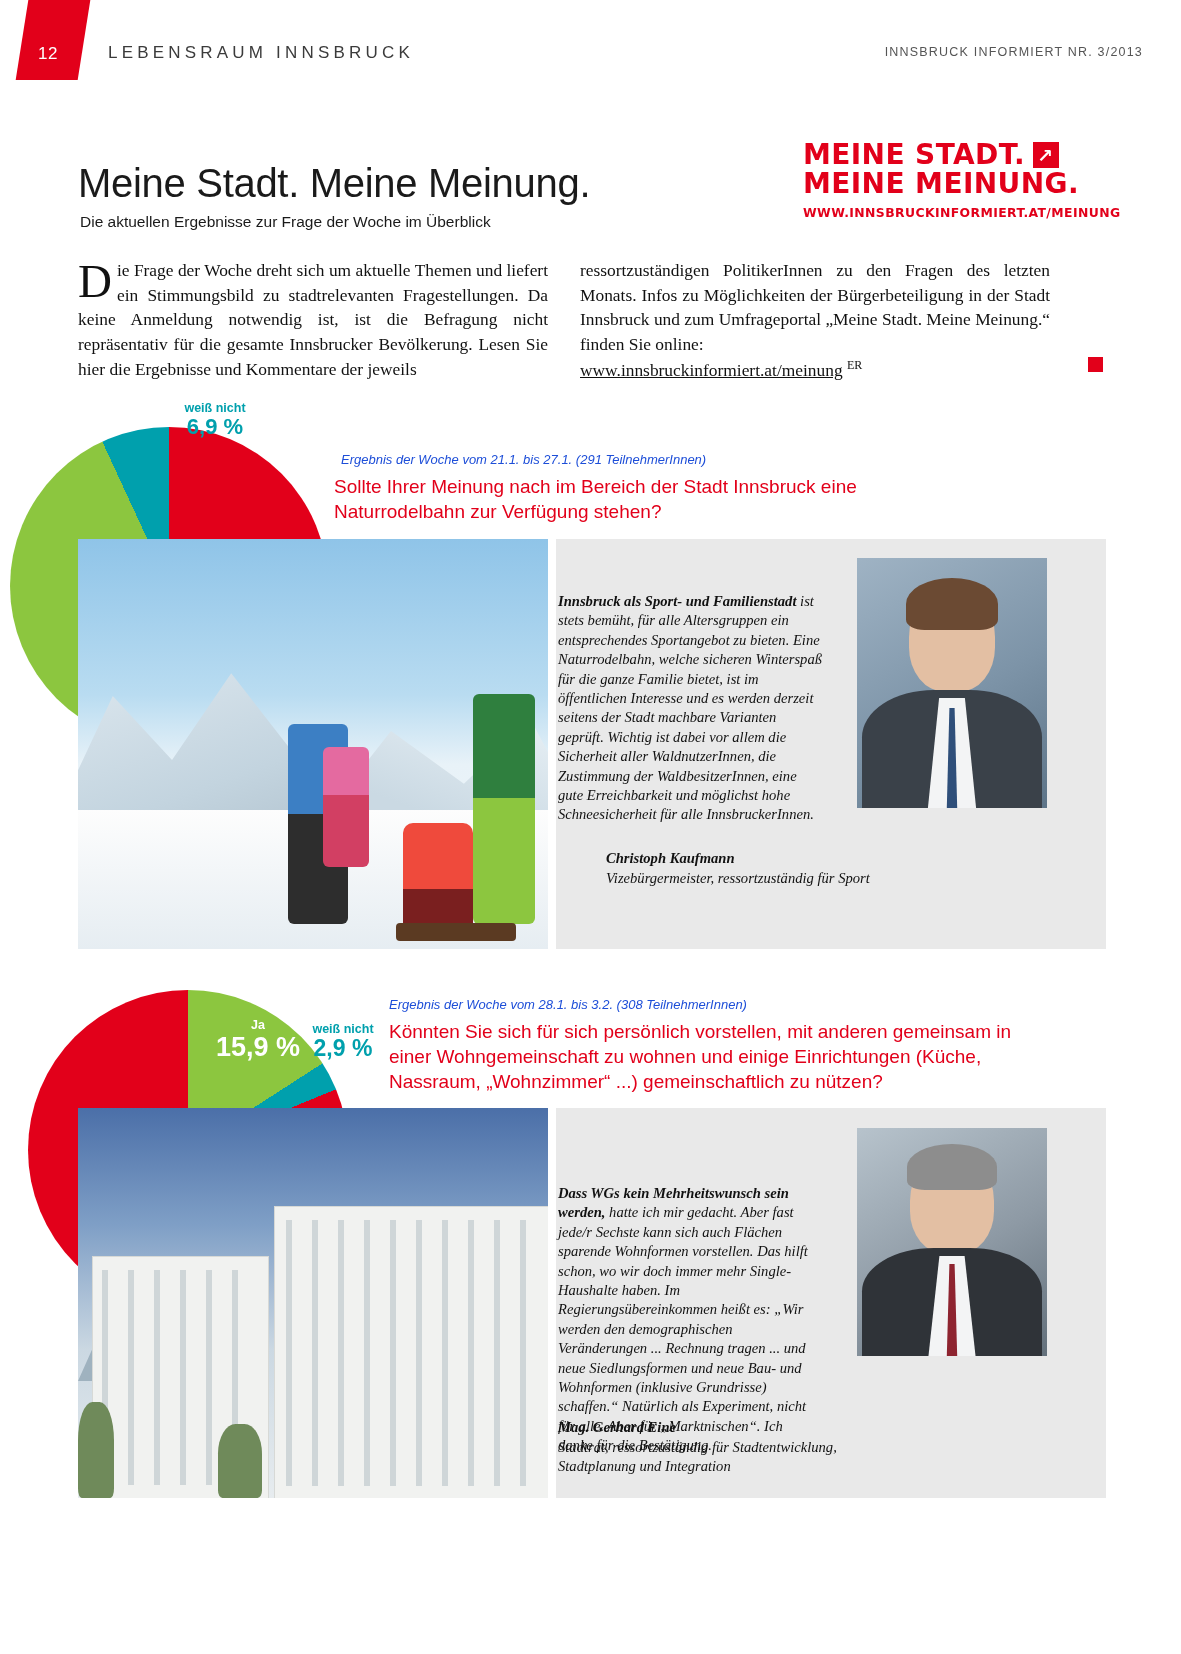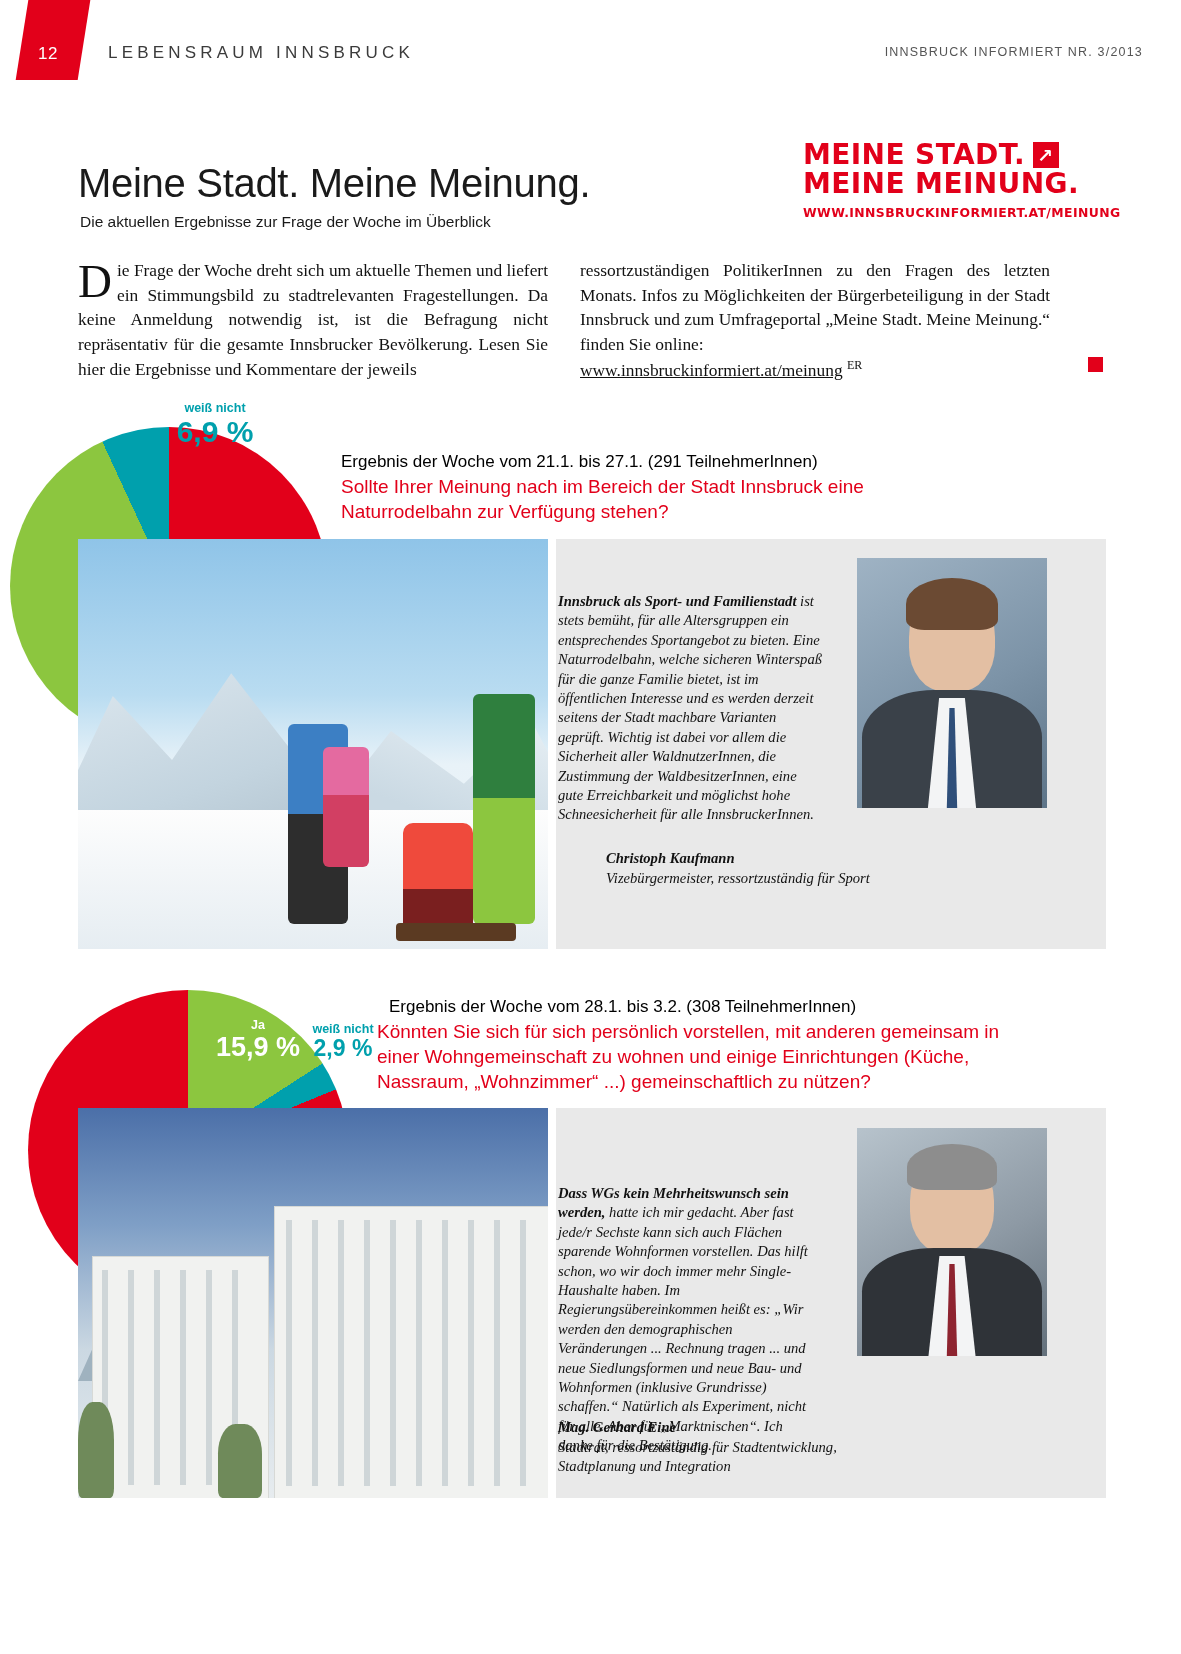--- a/index.html
+++ b/index.html
@@ -152,22 +152,23 @@
     top: 357px;
     right: 78px;
     width: 15px;
     height: 15px;
     background: #e2001a;
   }
 
   
   .result-heading {
     position: absolute;
-    font-size: 17px;
-    color: #000000;
+    font-size: 13px;
+    color: #1d4ed8;
+    font-style: italic;
   }
   .result-question {
     position: absolute;
     font-size: 19px;
     line-height: 1.32;
     color: #e2001a;
   }
 
   
   .pie {
@@ -358,27 +359,27 @@
   <div class="col">
     <span>ressortzuständigen PolitikerInnen zu den Fragen des letzten Monats. Infos zu Möglichkeiten der Bürgerbeteiligung in der Stadt Innsbruck und zum Umfrageportal „Meine Stadt. Meine Meinung.“ finden Sie online:</span>
     <br>
     <a href="#">www.innsbruckinformiert.at/meinung</a>
     <span class="er">ER</span>
   </div>
 </div>
 <div class="end-square"></div>
 
 <div class="result-heading" style="top:452px; left:341px;">Ergebnis der Woche vom 21.1. bis 27.1. (291 TeilnehmerInnen)</div>
-<div class="result-question" style="top:474px; left:341px; width:600px;">Sollte Ihrer Meinung nach im Bereich der Stadt Innsbruck eine Naturrodelbahn zur Verfügung stehen?</div>
+<div class="result-question" style="top:474px; left:334px; width:600px;">Sollte Ihrer Meinung nach im Bereich der Stadt Innsbruck eine Naturrodelbahn zur Verfügung stehen?</div>
 
 <div class="pie" style="top:427px; left:10px; width:318px; height:318px;
      background: conic-gradient(#e2001a 0deg 106.2deg, #8cc63f 106.2deg 335.2deg, #00a0ad 335.2deg 360deg);"></div>
 <div class="pie-label lbl-teal" style="top:401px; left:150px; width:130px;">
   <span class="cat">weiß nicht</span>
-  <span class="val" style="font-size:30px;">6,9 %</span>
+  <span class="val" style="font-size:22px;">6,9 %</span>
 </div>
 <div class="pie-label lbl-white" style="top:557px; left:208px; width:140px;">
   <span class="cat">Nein</span>
   <span class="val">29,5 %</span>
 </div>
 <div class="pie-label lbl-white" style="top:585px; left:55px; width:150px;">
   <span class="cat">Ja</span>
   <span class="val" style="font-size:33px;">63,6 %</span>
 </div>
 
@@ -405,21 +406,21 @@
 </div>
 <div class="portrait portrait-1" style="top:558px; left:857px; width:190px; height:250px;">
   <div class="p-head" style="top:28px; width:86px; height:106px;"></div>
   <div class="p-hair" style="top:20px; width:92px; height:52px; background:#6b4a33;"></div>
   <div class="p-body" style="width:180px; height:118px; background:#3a4149;"></div>
   <div class="p-shirt" style="width:86px; height:110px;"></div>
   <div class="p-tie" style="width:26px; height:100px; background:#2f4f7a;"></div>
 </div>
 
 <div class="result-heading" style="top:997px; left:389px;">Ergebnis der Woche vom 28.1. bis 3.2. (308 TeilnehmerInnen)</div>
-<div class="result-question" style="top:1019px; left:377px; width:660px;">Könnten Sie sich für sich persönlich vorstellen, mit anderen gemeinsam in einer Wohngemeinschaft zu wohnen und einige Einrichtungen (Küche, Nassraum, „Wohnzimmer“ ...) gemeinschaftlich zu nützen?</div>
+<div class="result-question" style="top:1019px; left:389px; width:660px;">Könnten Sie sich für sich persönlich vorstellen, mit anderen gemeinsam in einer Wohngemeinschaft zu wohnen und einige Einrichtungen (Küche, Nassraum, „Wohnzimmer“ ...) gemeinschaftlich zu nützen?</div>
 
 <div class="pie" style="top:990px; left:28px; width:320px; height:320px;
      background: conic-gradient(#8cc63f 0deg 57.2deg, #00a0ad 57.2deg 67.7deg, #e2001a 67.7deg 360deg);"></div>
 <div class="pie-label lbl-white" style="top:1018px; left:198px; width:120px;">
   <span class="cat">Ja</span>
   <span class="val">15,9 %</span>
 </div>
 <div class="pie-label lbl-teal" style="top:1022px; left:293px; width:100px;">
   <span class="cat">weiß nicht</span>
   <span class="val" style="font-size:23px;">2,9 %</span>

